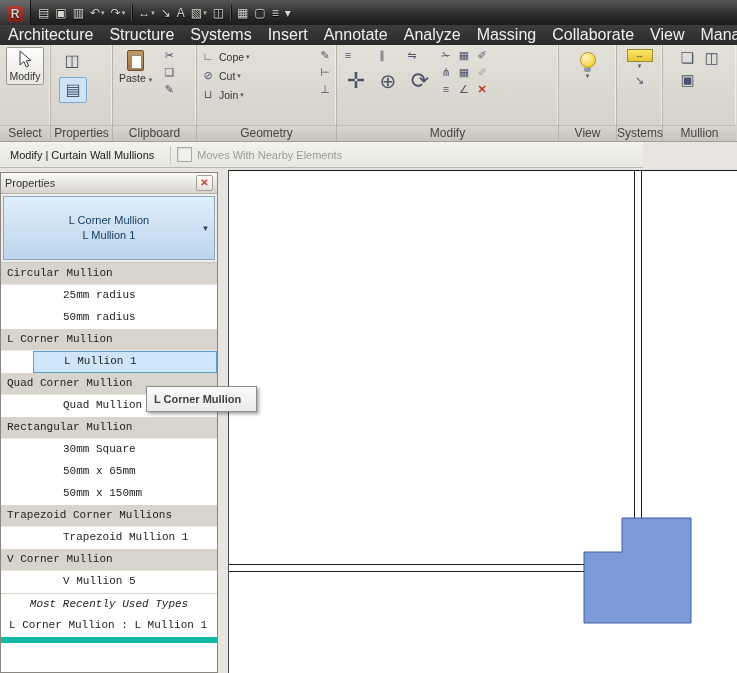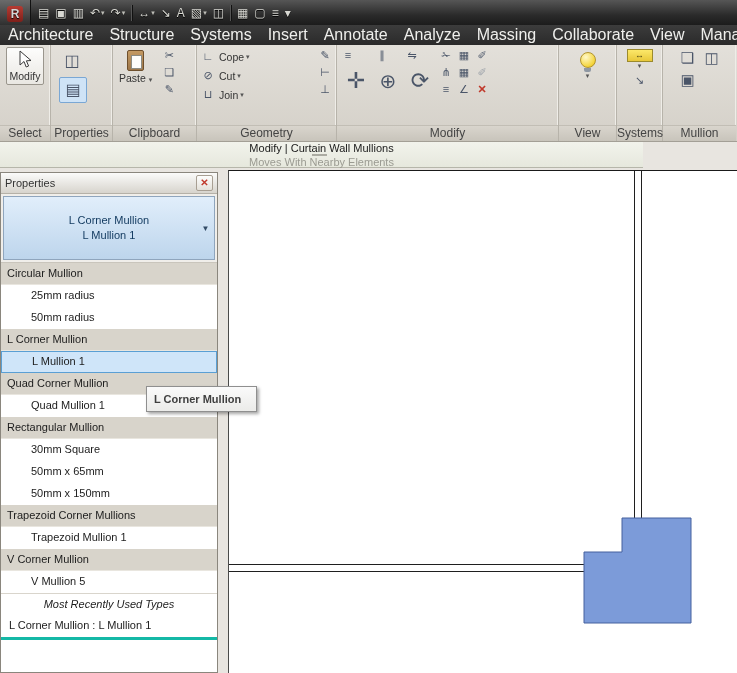--- a/index.html
+++ b/index.html
@@ -50,45 +50,45 @@
     border:1px solid #b3952f;margin:2px auto 0 auto;}
   .bulb-base{width:7px;height:4px;background:#8f98a3;margin:0 auto;border-radius:0 0 2px 2px;}
   .ruler{width:24px;height:11px;background:linear-gradient(#fce86a,#e8c83a);border:1px solid #9b8a2c;
     font-size:9px;line-height:10px;text-align:center;color:#554d17;}
   .paste-icon{width:15px;height:19px;background:linear-gradient(#c49a63,#9d764a);border:1px solid #6e4f2c;
     border-radius:2px;position:relative;}
   .paste-icon:after{content:"";position:absolute;left:3px;top:4px;width:9px;height:12px;background:#fdfdfb;border:1px solid #8c8c84;}
 
   
   #optionsbar{position:absolute;left:0;top:142px;width:643px;height:26px;background:linear-gradient(#f2f3ec,#e6e8dd);
-    border-bottom:1px solid #b6b6aa;box-sizing:border-box;display:flex;align-items:center;font-size:11px;flex-direction:column;}
+    border-bottom:1px solid #b6b6aa;box-sizing:border-box;display:flex;align-items:center;font-size:11px;}
   #mode-label{color:#1a1a1a;padding:0 10px;white-space:nowrap;}
   .opt-sep{width:1px;height:18px;background:#c3c3b8;margin:0 6px;}
   .checkbox{width:13px;height:13px;background:#f2f2ef;border:1px solid #ababa2;box-shadow:inset 1px 1px 2px #d9d9d2;margin-right:5px;}
   #checkbox-label{color:#9b9b92;}
 
   
   #palette{position:absolute;left:0;top:172px;width:218px;height:501px;background:#fff;
     border:1px solid #8a867d;box-sizing:border-box;display:flex;flex-direction:column;}
   #palette-header{height:20px;background:linear-gradient(#fbfbfa,#d7d4cd);border-bottom:1px solid #b5b1a8;
     display:flex;align-items:center;font-size:11px;color:#333;padding:0 4px;}
   #palette-title{flex:1;}
   #palette-close{width:15px;height:14px;border:1px solid #a89f93;border-radius:2px;
     background:linear-gradient(#fdfdfc,#e4e1da);color:#c0392b;font-size:10px;font-weight:bold;
     line-height:13px;text-align:center;cursor:default;}
   #type-selector-wrap{padding:2px;background:#f0eeea;border-bottom:1px solid #c9c5bc;}
   #type-selector{height:62px;background:linear-gradient(#e1eefb,#bdd5ec);border:1px solid #8fa5bd;
     position:relative;display:flex;flex-direction:column;align-items:center;justify-content:center;cursor:default;}
   #type-selector .line{font-size:11px;color:#10385e;line-height:15px;}
   #type-selector-dropdown{position:absolute;right:2px;top:2px;bottom:2px;width:13px;
     display:flex;align-items:center;justify-content:center;font-size:8px;color:#334b66;}
-  #type-list{flex:0 0 auto;border-bottom:3px solid #14b8a6;}
+  #type-list{flex:0 0 auto;border-bottom:6px solid #14b8a6;font-family:Liberation Mono, monospace;}
   .trow{height:22px;line-height:21px;font-size:11px;color:#1c1c1c;box-sizing:border-box;cursor:default;white-space:nowrap;overflow:hidden;}
   .trow.header{background:#d8d4cb;padding-left:6px;border-bottom:1px solid #e9e6df;}
-  .trow.item{background:#fff;padding-left:30px;}
+  .trow.item{background:#fff;padding-left:30px;margin-left:32px;}
   .trow.item.selected{background:#cfe5f9;border:1px solid #5a9fd4;line-height:19px;}
   .trow.recent-header{background:#fff;font-style:italic;text-align:center;border-top:1px solid #d9d5cc;}
   .trow.recent-item{background:#fff;padding-left:8px;}
   #palette-rest{flex:1;background:#fff;}
 
   
   #canvas{position:absolute;left:228px;top:170px;width:509px;height:503px;background:#fff;
     border-top:1px solid #1a1a1a;border-left:1px solid #4a4a4a;box-sizing:border-box;}
   #canvas svg{display:block;}
 

